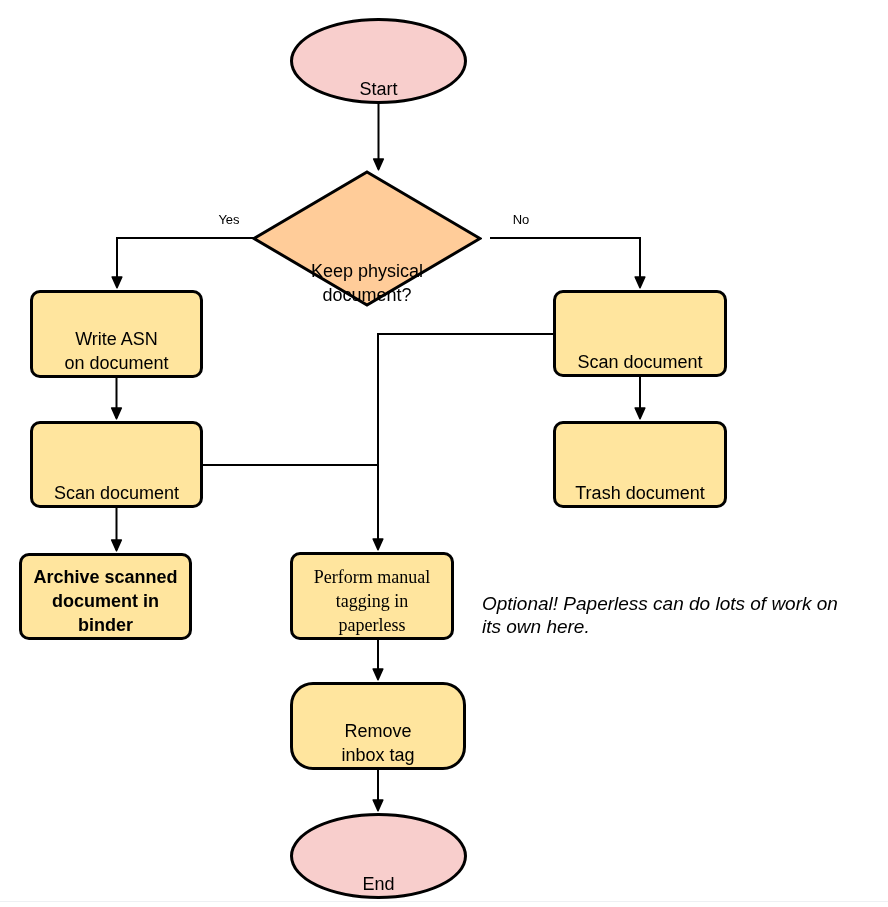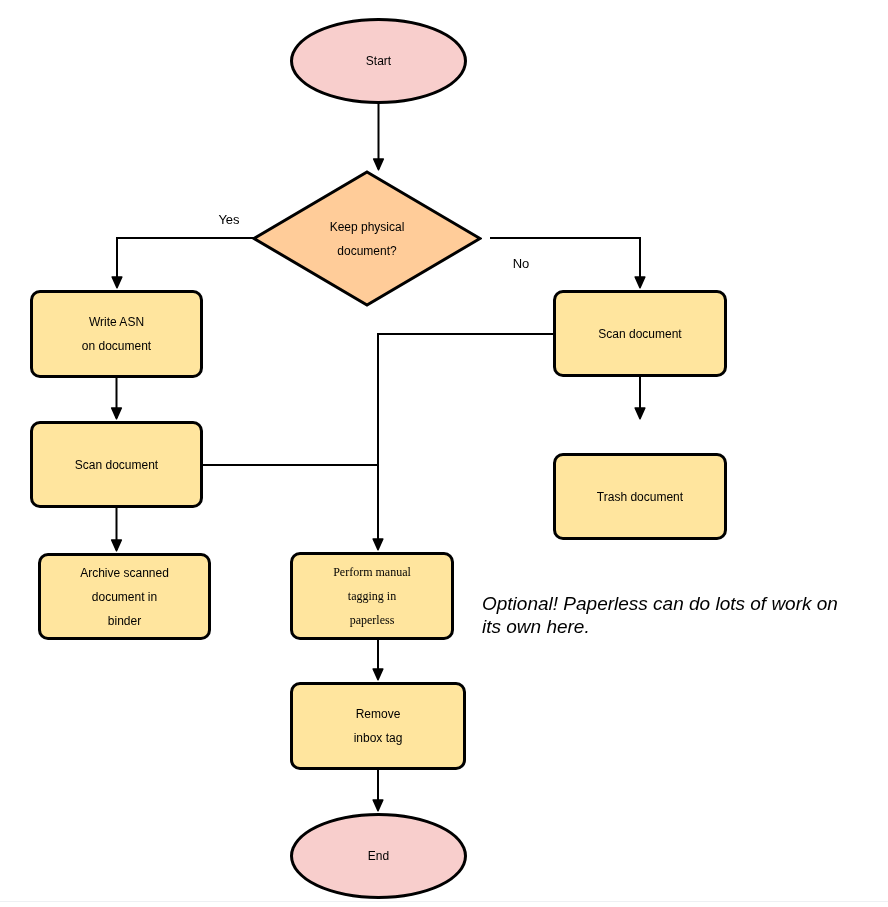--- a/index.html
+++ b/index.html
@@ -19,24 +19,24 @@
   .edges {
     position: absolute;
     left: 0;
     top: 0;
     pointer-events: none;
   }
   .node {
     position: absolute;
     box-sizing: border-box;
     display: flex;
-    align-items: center;
+    align-items: flex-end;
     justify-content: center;
     text-align: center;
-    font-size: 12px;
+    font-size: 18px;
     line-height: 24px;
   }
   .process {
     background: #ffe59e;
     border: 3px solid #000000;
     border-radius: 10px;
   }
   .terminal {
     background: #f8cecc;
     border: 3px solid #000000;
@@ -108,48 +108,48 @@
 
   <div class="node diamond" style="left:252px; top:170px; width:230px; height:137px;">
     <svg width="230" height="137" viewBox="0 0 230 137">
       <polygon points="115,2 228,68.5 115,135 2,68.5" fill="#ffcc99" stroke="#000000" stroke-width="3"></polygon>
     </svg>
     <span class="lbl">Keep physical
 document?</span>
   </div>
 
   <div class="edge-label" style="left:203px; top:211px; width:52px;">Yes</div>
-  <div class="edge-label" style="left:495px; top:211px; width:52px;margin-top:44px;">No</div>
+  <div class="edge-label" style="left:495px; top:211px; width:52px;">No</div>
 
   <div class="node process" style="left:30px; top:290px; width:173px; height:88px;">
     <span class="lbl">Write ASN
 on document</span>
   </div>
   <div class="node process" style="left:30px; top:421px; width:173px; height:87px;">
     <span class="lbl">Scan document</span>
   </div>
-  <div class="node process" style="left:38px; top:553px; width:173px; height:87px;">
+  <div class="node process" style="left:19px; top:553px; width:173px; height:87px;font-weight:bold;">
     <span class="lbl">Archive scanned
 document in
 binder</span>
   </div>
 
   <div class="node process" style="left:553px; top:290px; width:174px; height:87px;">
     <span class="lbl">Scan document</span>
   </div>
-  <div class="node process" style="left:553px; top:421px; width:174px; height:87px;margin-top:32px;">
+  <div class="node process" style="left:553px; top:421px; width:174px; height:87px;">
     <span class="lbl">Trash document</span>
   </div>
 
   <div class="node process" style="left:290px; top:552px; width:164px; height:88px;font-family:Liberation Serif, serif;">
     <span class="lbl">Perform manual
 tagging in
 paperless</span>
   </div>
-  <div class="node process" style="left:290px; top:682px; width:176px; height:88px;">
+  <div class="node process" style="left:290px; top:682px; width:176px; height:88px;border-radius:23px;">
     <span class="lbl">Remove
 inbox tag</span>
   </div>
 
   <div class="node terminal" style="left:290px; top:813px; width:177px; height:86px;">
     <span class="lbl">End</span>
   </div>
 
   <div class="note" style="left:482px; top:592px; width:404px;">Optional! Paperless can do lots of work on
 its own here.</div>

